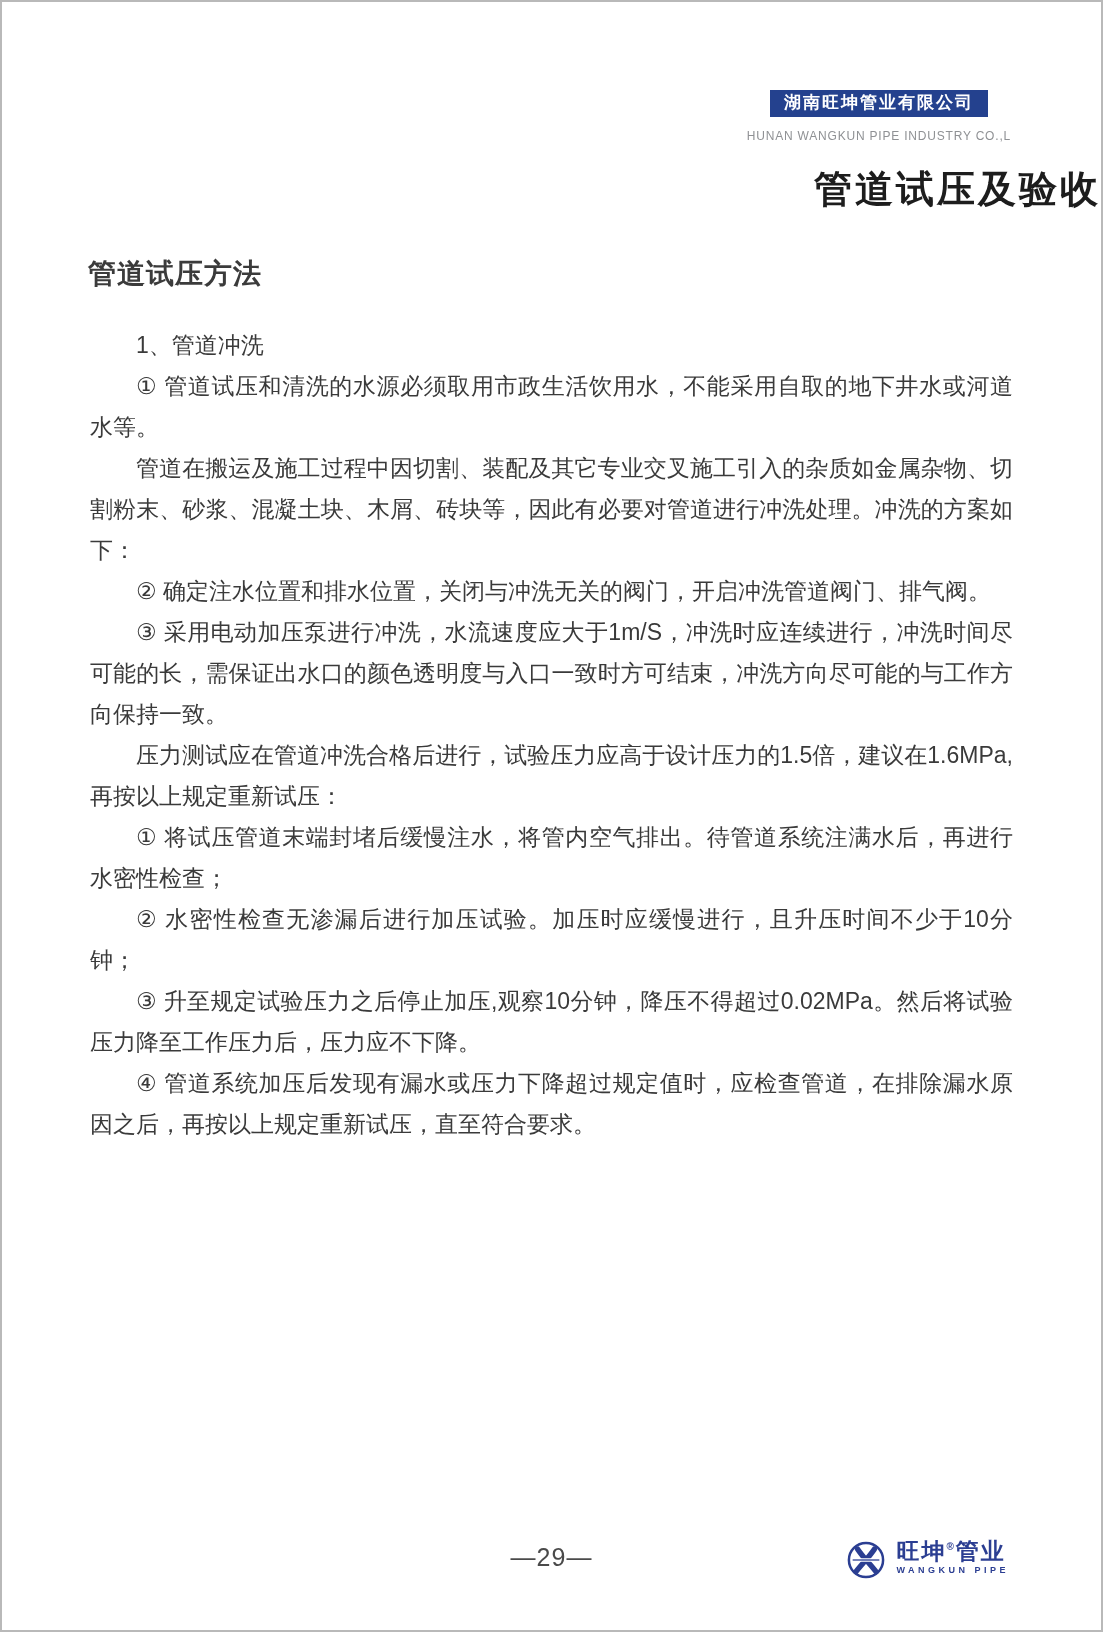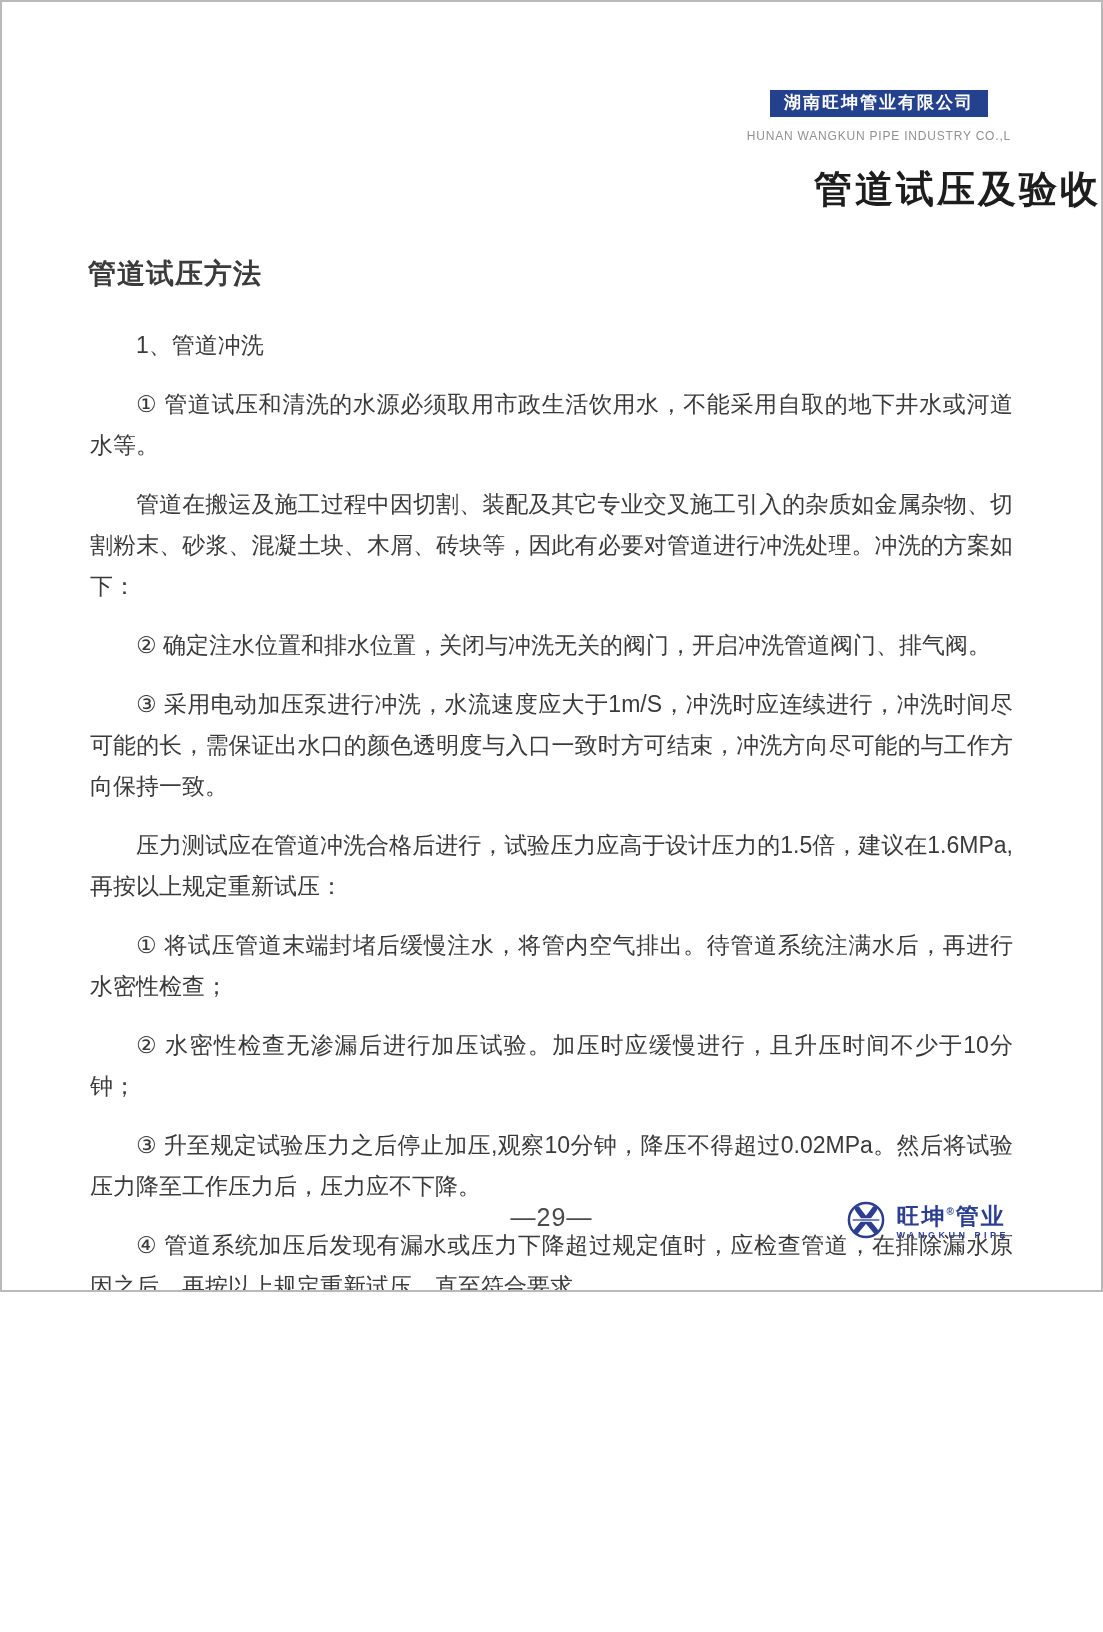--- a/index.html
+++ b/index.html
@@ -9,21 +9,21 @@
   }
   * { margin: 0; padding: 0; box-sizing: border-box; }
   html, body { background: #ffffff; }
   body {
     font-family: "Liberation Sans", "DejaVu Sans", sans-serif;
     width: 1103px;
   }
   .page {
     position: relative;
     width: 1103px;
-    height: 1292px;
+    height: 1632px;
     background: #ffffff;
     border: 2px solid #b9b9b9;
     overflow: hidden;
   }
   
   .header-right {
     position: absolute;
     top: 88px;
     right: 90px;
     text-align: center;
@@ -63,40 +63,40 @@
     letter-spacing: 1px;
   }
   
   .content {
     margin: 32px 88px 0 88px;
     font-size: 23px;
     line-height: 41px;
     color: var(--body-text);
     text-align: justify;
   }
-  .content p { text-indent: 2em; margin-top: 18px; }
+  .content p { text-indent: 2em; }
   .subsection-gap { margin-top: 42px; }
   .bold { font-weight: bold; }
   
   .page-number {
     position: absolute;
     bottom: 58px;
     left: 0;
     right: 0;
     text-align: center;
     font-size: 25px;
     color: #4a4a4a;
     letter-spacing: 1px;
   }
   .footer-logo {
     position: absolute;
     right: 92px;
     bottom: 46px;
     display: flex;
-    align-items: center;
+    align-items: flex-start;
     gap: 10px;
   }
   .logo-mark { flex: 0 0 auto; display: block; }
   .logo-text-col { text-align: left; }
   .logo-cn {
     font-size: 23px;
     font-weight: bold;
     color: var(--logo-blue);
     letter-spacing: 2px;
     line-height: 1;

